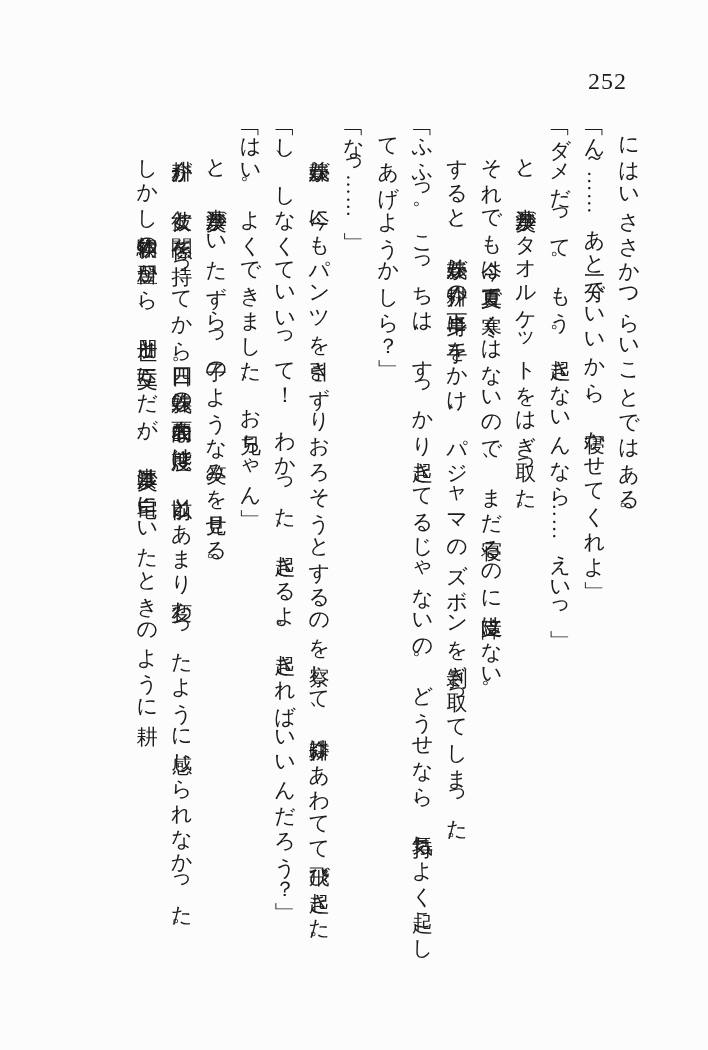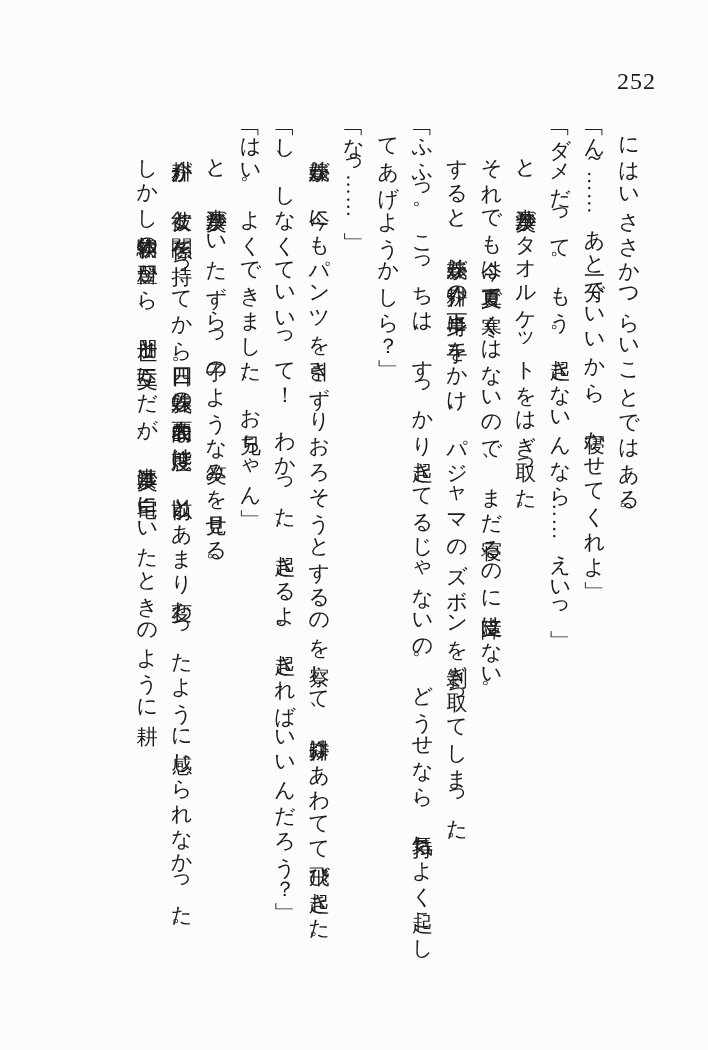--- a/index.html
+++ b/index.html
@@ -13,21 +13,21 @@
     height: 1050px;
     margin: 0 auto;
     background: #fcfcfc;
     overflow: hidden;
     font-family: "Liberation Serif", "DejaVu Serif", serif;
     color: #1c1c1c;
   }
   .page-number {
     position: absolute;
     top: 68px;
-    left: 617px;
+    left: 588px;
     font-size: 24px;
     letter-spacing: 1px;
     font-family: "Liberation Serif", "DejaVu Serif", serif;
     color: #1c1c1c;
   }
   .text-body {
     position: absolute;
     top: 122px;
     right: 62px;
     height: 846px;

